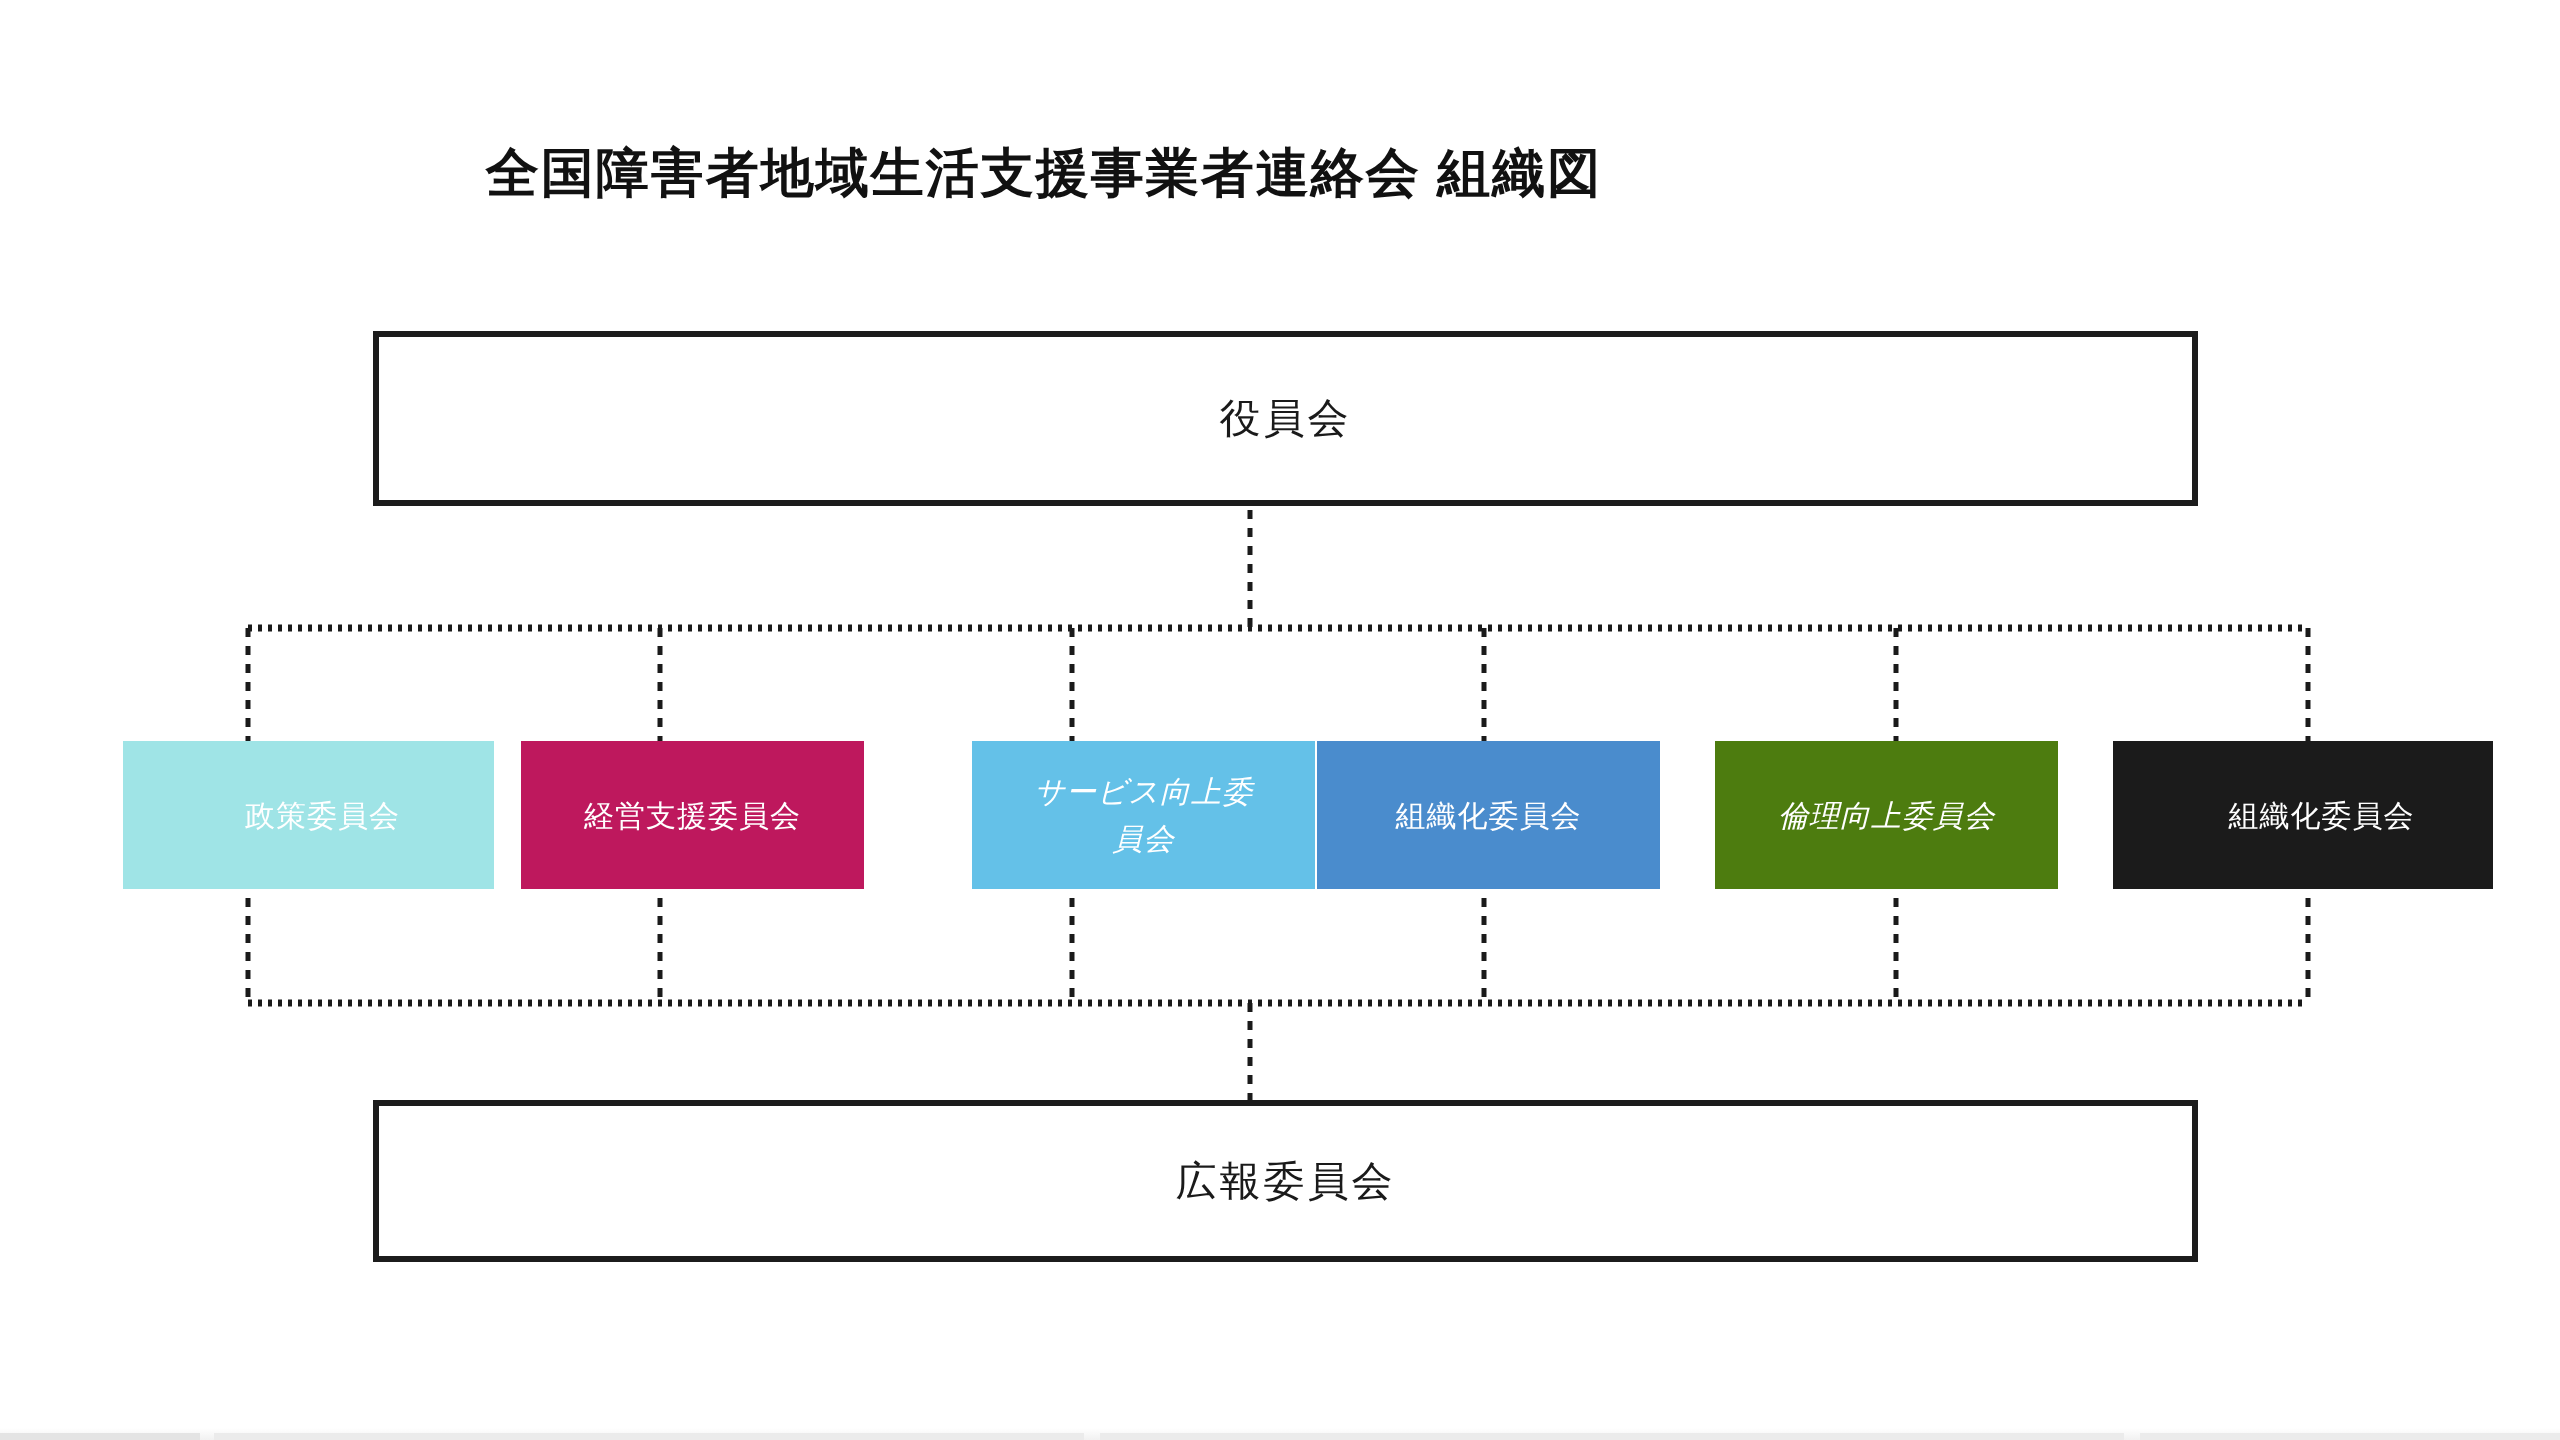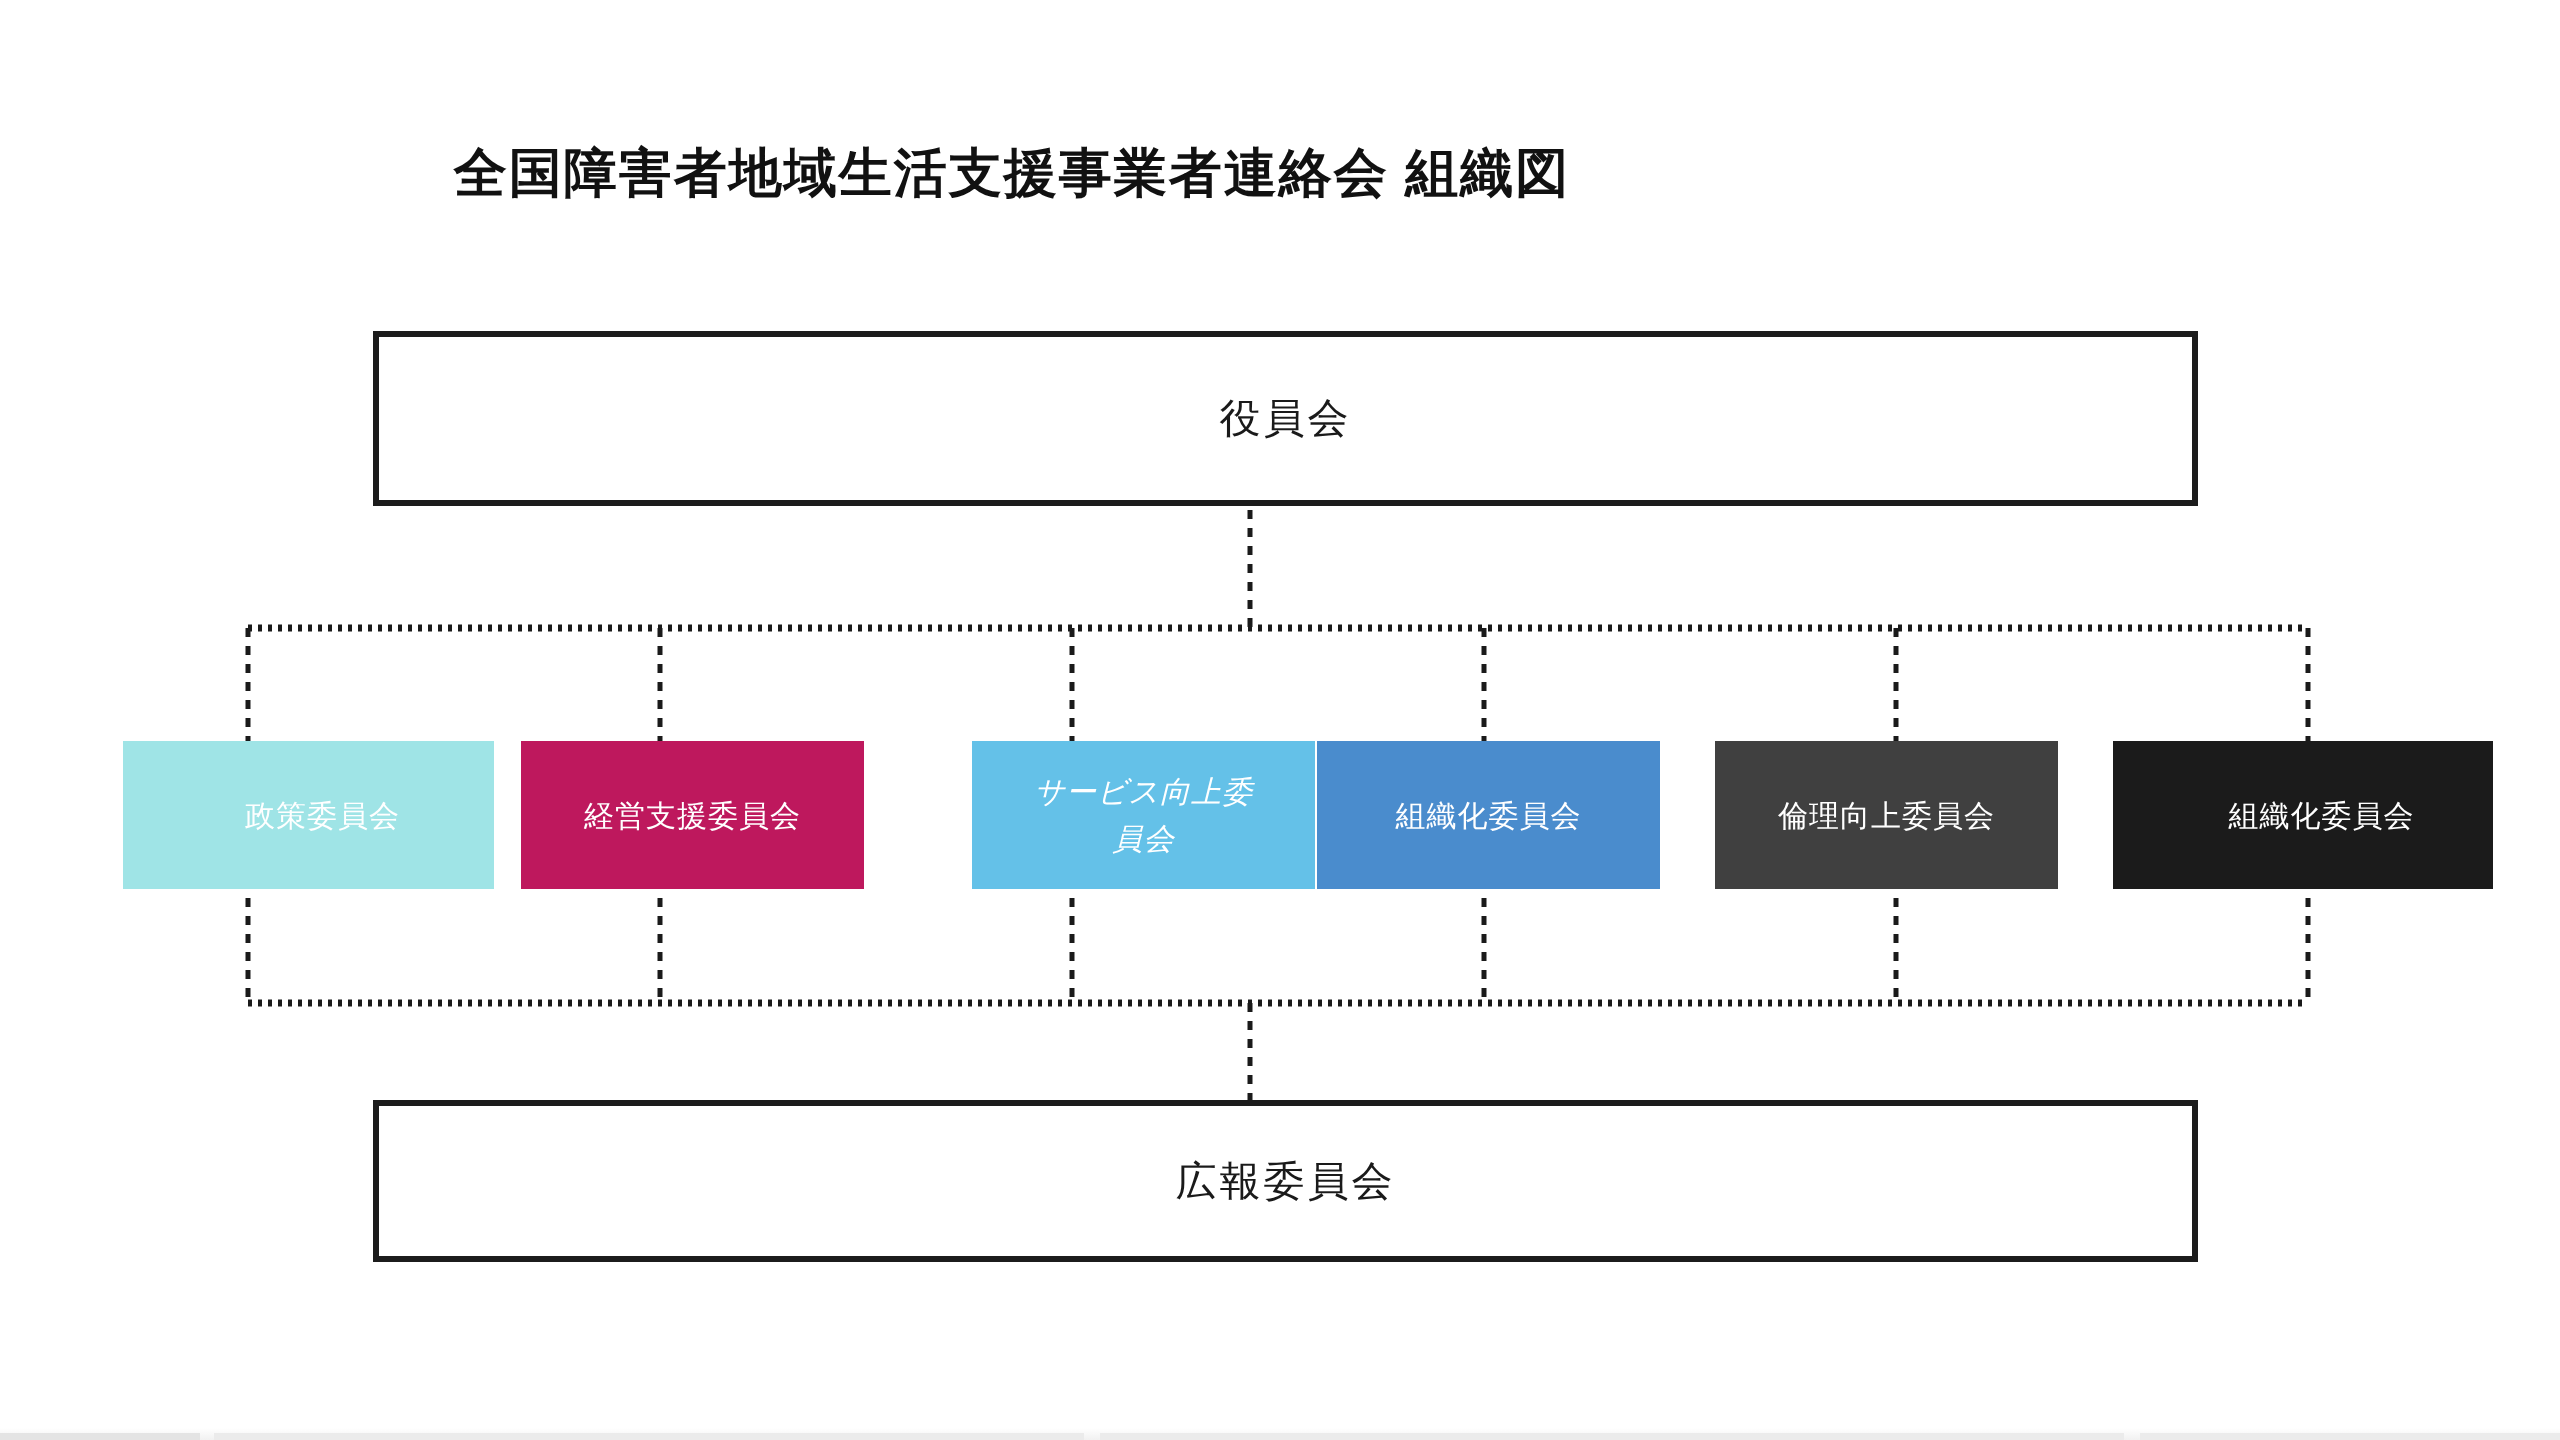--- a/index.html
+++ b/index.html
@@ -8,20 +8,21 @@
     width:2560px;height:1440px;
     background:#ffffff;
     overflow:hidden;
     font-family:"Liberation Sans","DejaVu Sans",sans-serif;
   }
   #page-title{
     position:absolute;left:0;top:138px;width:2024px;
     text-align:center;
     font-size:53px;font-weight:700;color:#111111;
     letter-spacing:2px;
+    padding-left:32px;
   }
   #connector-layer{position:absolute;left:0;top:0;z-index:0;}
   .big-box{
     position:absolute;left:373px;width:1825px;
     box-sizing:border-box;
     background:#ffffff;border:6px solid #1c1c1c;
     display:flex;align-items:center;justify-content:center;
     z-index:2;
   }
   #board-box{top:331px;height:175px;}
@@ -91,21 +92,21 @@
   <div id="committee-1" class="committee" style="background: #be185d;">
     <span class="label">経営支援委員会</span>
   </div>
   <div id="committee-2" class="committee" style="background: rgb(100, 193, 232);">
     <span class="label">サービス向上委
 員会</span>
   </div>
   <div id="committee-3" class="committee" style="background: rgb(74, 140, 205);">
     <span class="label">組織化委員会</span>
   </div>
-  <div id="committee-4" class="committee" style="background: #404040;">
+  <div id="committee-4" class="committee" style="background: #4d7c0f; font-style: italic;">
     <span class="label">倫理向上委員会</span>
   </div>
   <div id="committee-5" class="committee" style="background: rgb(27, 27, 27);">
     <span class="label">組織化委員会</span>
   </div>
 
   <div id="participants-box" class="big-box">
     <span class="label">広報委員会</span>
   </div>
 

